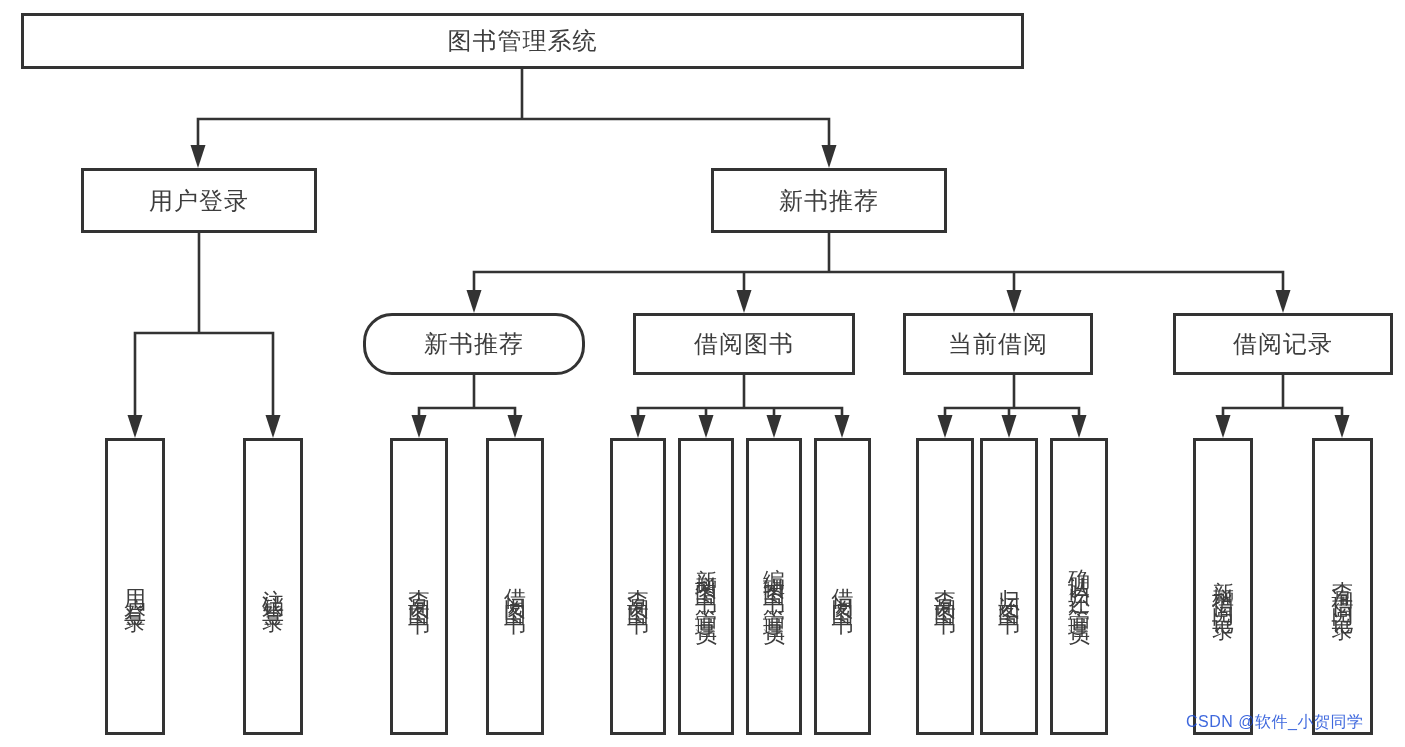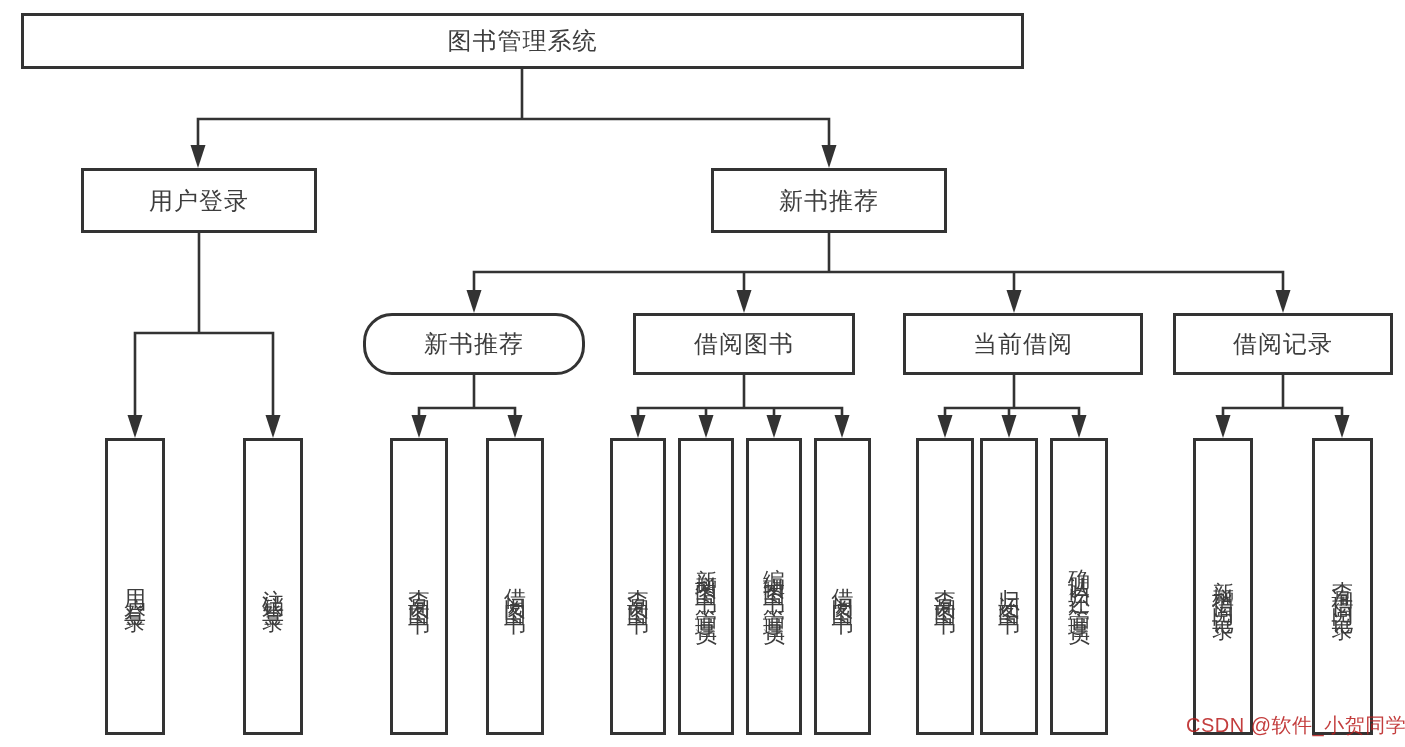--- a/index.html
+++ b/index.html
@@ -41,22 +41,22 @@
     font-size: 22px;
     line-height: 1.0;
     letter-spacing: 8px;
     color: #3d3d3d;
     white-space: nowrap;
   }
   #watermark {
     position: absolute;
     left: 1186px;
     top: 712px;
-    font-size: 20px;
-    color: #b91c1c;
+    font-size: 16px;
+    color: #1d4ed8;
     opacity: 0.85;
     z-index: 3;
     white-space: nowrap;
     letter-spacing: 0.5px;
   }
 </style>
 </head>
 <body>
 
 <div id="canvas">
@@ -100,21 +100,21 @@
   <div class="node h" style="left:711px; top:168px; width:236px; height:65px;">
     <span>新书推荐</span>
   </div>
 
   <div class="node h" style="left:363px; top:313px; width:222px; height:62px;border-radius:29px;">
     <span>新书推荐</span>
   </div>
   <div class="node h" style="left:633px; top:313px; width:222px; height:62px;">
     <span>借阅图书</span>
   </div>
-  <div class="node h" style="left:903px; top:313px; width:240px; height:62px;">
+  <div class="node h" style="left:903px; top:313px; width:190px; height:62px;">
     <span>当前借阅</span>
   </div>
   <div class="node h" style="left:1173px; top:313px; width:220px; height:62px;">
     <span>借阅记录</span>
   </div>
 
   <div class="node leaf" style="left:105px; top:438px; width:60px; height:297px;">
     <span class="vtext">用户登录</span>
   </div>
   <div class="node leaf" style="left:243px; top:438px; width:60px; height:297px;">

